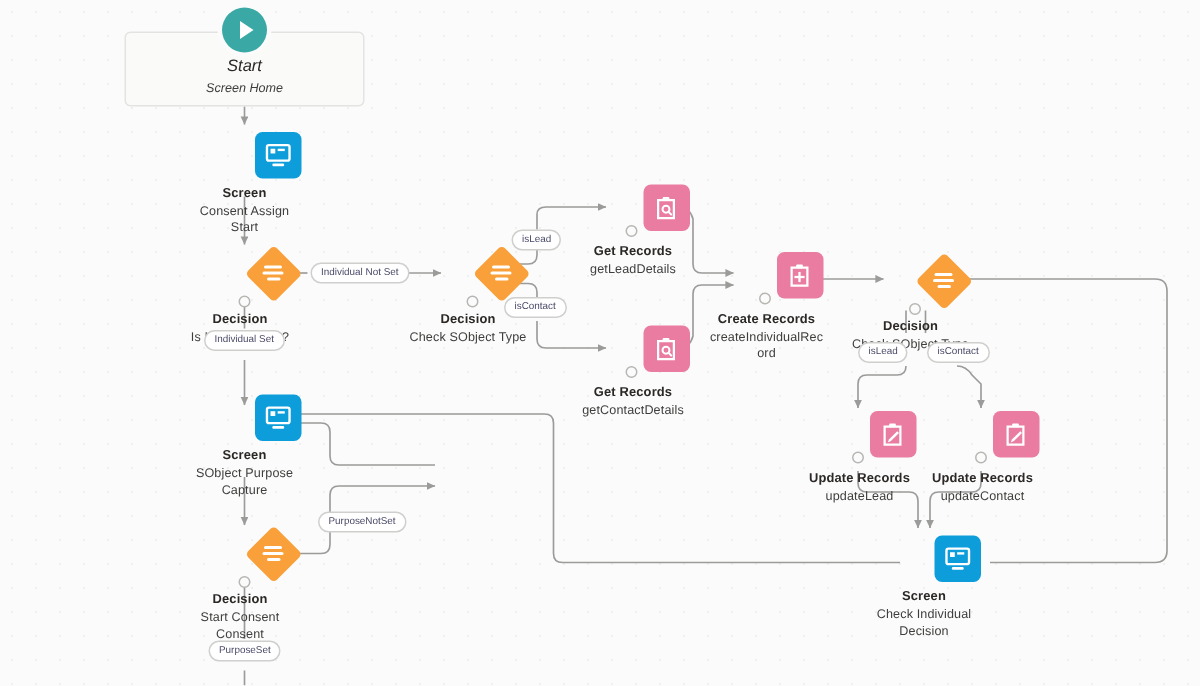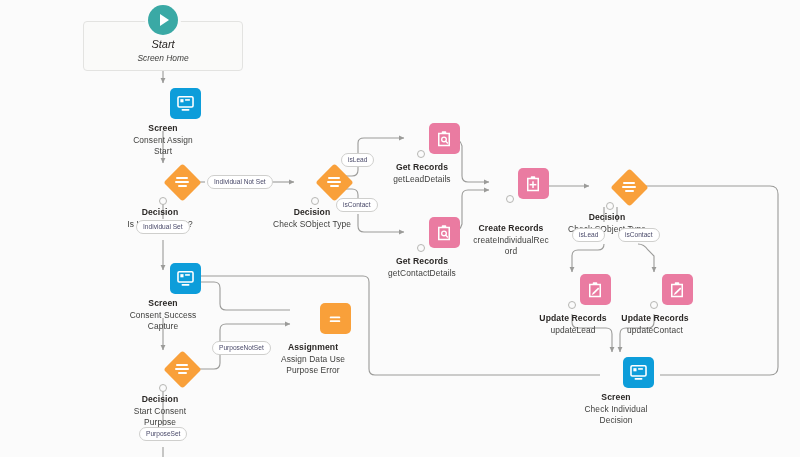--- a/index.html
+++ b/index.html
@@ -259,21 +259,21 @@
         <path d="M14.3 15L16.6 17.3" stroke="#fff" stroke-width="1.8" stroke-linecap="round"></path>
       </svg>
     </div>
     <div class="stub" style="left:11px;top:27px;"></div>
     <div class="nlabel" style="margin-top:8px;">
       <div class="ntype">Get Records</div>
       <div class="nname">getContactDetails</div>
     </div>
   </div>
 
-  <div class="node" style="left:495px;top:168px;gap:16px;">
+  <div class="node" style="left:495px;top:168px;">
     <div class="sq record">
       <svg width="18" height="18" viewBox="0 0 24 24">
         <path d="M5 4.5h14v16H5z" fill="none" stroke="#fff" stroke-width="2"></path>
         <rect x="9" y="1.8" width="6" height="3.4" rx="1" fill="#fff"></rect>
         <rect x="11" y="8.4" width="2" height="9" fill="#fff"></rect>
         <rect x="7.5" y="11.9" width="9" height="2" fill="#fff"></rect>
       </svg>
     </div>
     <div class="stub" style="left:11px;top:27px;"></div>
     <div class="nlabel" style="margin-top:8px;">
@@ -349,53 +349,40 @@
     <div class="sq screen">
       <svg width="19" height="19" viewBox="0 0 24 24">
         <rect x="2.5" y="3.5" width="19" height="13" rx="1.6" fill="none" stroke="#fff" stroke-width="2"></rect>
         <rect x="5.5" y="6.5" width="4" height="4" fill="#fff"></rect>
         <rect x="11.5" y="6.5" width="6" height="2" fill="#fff"></rect>
         <rect x="7" y="19" width="10" height="2.2" rx="1" fill="#fff"></rect>
       </svg>
     </div>
     <div class="nlabel">
       <div class="ntype">Screen</div>
-      <div class="nname">Consent Success</div>
+      <div class="nname">SObject Purpose</div>
       <div class="nname">Capture</div>
     </div>
   </div>
 
-  <div class="node" style="left:297px;top:303px;">
-    <div class="sq assign">
-      <svg width="18" height="18" viewBox="0 0 24 24">
-        <rect x="5" y="8.5" width="14" height="2.6" rx="1.2" fill="#fff"></rect>
-        <rect x="5" y="13.5" width="14" height="2.6" rx="1.2" fill="#fff"></rect>
-      </svg>
-    </div>
-    <div class="nlabel" style="margin-top:8px;">
-      <div class="ntype">Assignment</div>
-      <div class="nname">Assign Data Use</div>
-      <div class="nname">Purpose Error</div>
-    </div>
-  </div>
 
   <div class="node" style="left:144px;top:350px;">
     <div class="diamond-wrap">
       <div class="diamond"></div>
       <div class="diamond-glyph">
         <i style="width:12px"></i>
           <i style="width:14px"></i>
           <i style="width:9px"></i>
       </div>
     </div>
     <div class="stub" style="left:15px;top:34px;"></div>
     <div class="nlabel" style="margin-top:6px;">
       <div class="ntype">Decision</div>
       <div class="nname">Start Consent</div>
-      <div class="nname">Purpose</div>
+      <div class="nname">Consent</div>
     </div>
   </div>
 
   <div class="clabel" style="left:207px;top:175px;">Individual Not Set</div>
   <div class="clabel" style="left:136px;top:220px;">Individual Set</div>
   <div class="clabel" style="left:341px;top:153px;">isLead</div>
   <div class="clabel" style="left:336px;top:198px;">isContact</div>
   <div class="clabel" style="left:572px;top:228px;">isLead</div>
   <div class="clabel" style="left:618px;top:228px;">isContact</div>
   <div class="clabel" style="left:212px;top:341px;">PurposeNotSet</div>

